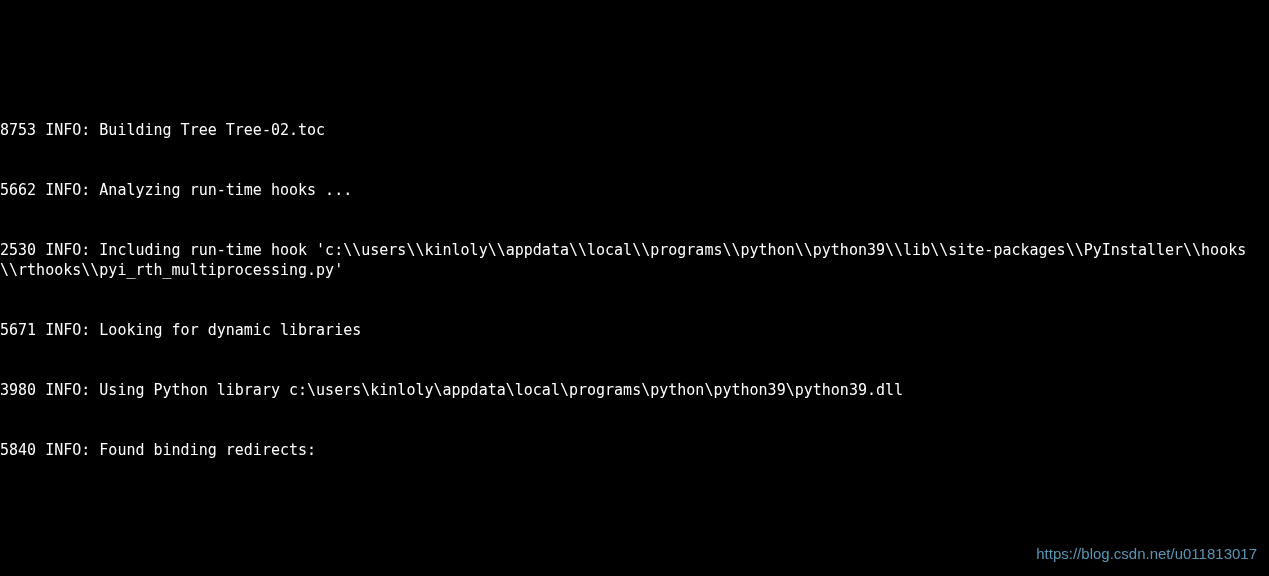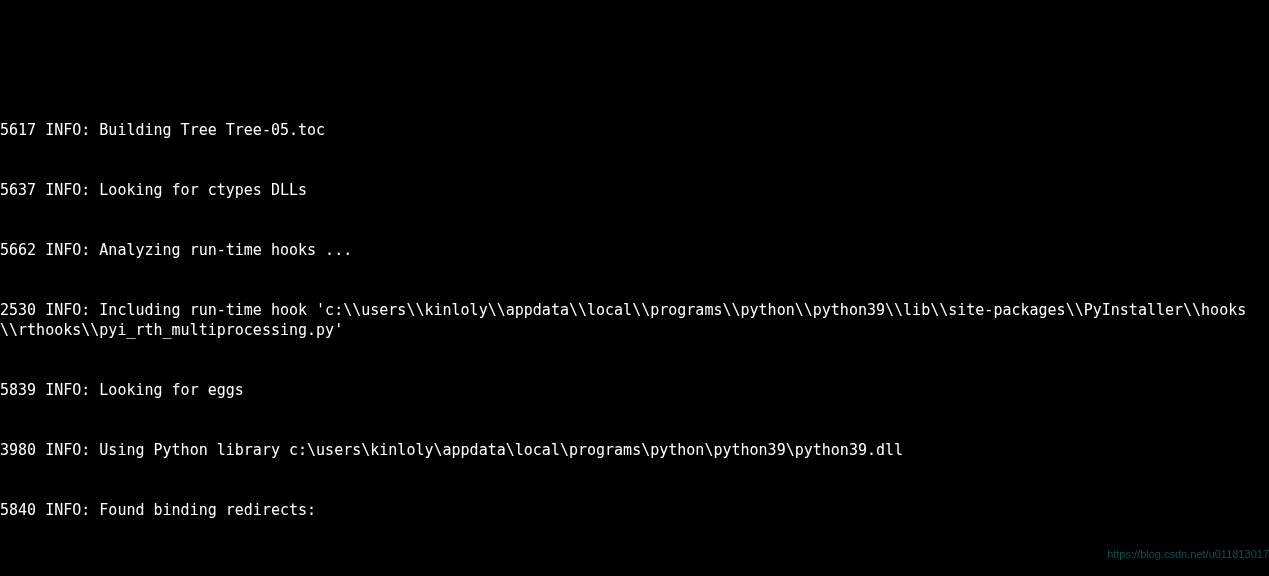--- a/index.html
+++ b/index.html
@@ -23,38 +23,37 @@
     .terminal-output {
       padding: 0;
     }
     .line {
       white-space: pre-wrap;
       word-break: break-all;
     }
     .watermark {
       position: absolute;
       bottom: 12px;
-      right: 0;
-      color: #0f766e;
-      font-size: 11px;
+      right: 12px;
+      color: #7dd3fc;
+      font-size: 15px;
       font-family: Arial, sans-serif;
       opacity: 0.7;
     }
   </style>
 </head>
 <body>
 
 
 
 <div class="terminal-output">
-  <div class="line">5617 INFO: Building Tree Tree-05.toc</div>
-  <div class="line">5637 INFO: Looking for ctypes DLLs</div>
+  <div class="line">8753 INFO: Building Tree Tree-02.toc</div>
   <div class="line">5662 INFO: Analyzing run-time hooks ...</div>
   <div class="line">2530 INFO: Including run-time hook 'c:\\users\\kinloly\\appdata\\local\\programs\\python\\python39\\lib\\site-packages\\PyInstaller\\hooks\\rthooks\\pyi_rth_multiprocessing.py'</div>
-  <div class="line">5839 INFO: Looking for eggs</div>
+  <div class="line">5671 INFO: Looking for dynamic libraries</div>
   <div class="line">3980 INFO: Using Python library c:\users\kinloly\appdata\local\programs\python\python39\python39.dll</div>
   <div class="line">5840 INFO: Found binding redirects:</div>
   
   
   
   
   
   
   
   

